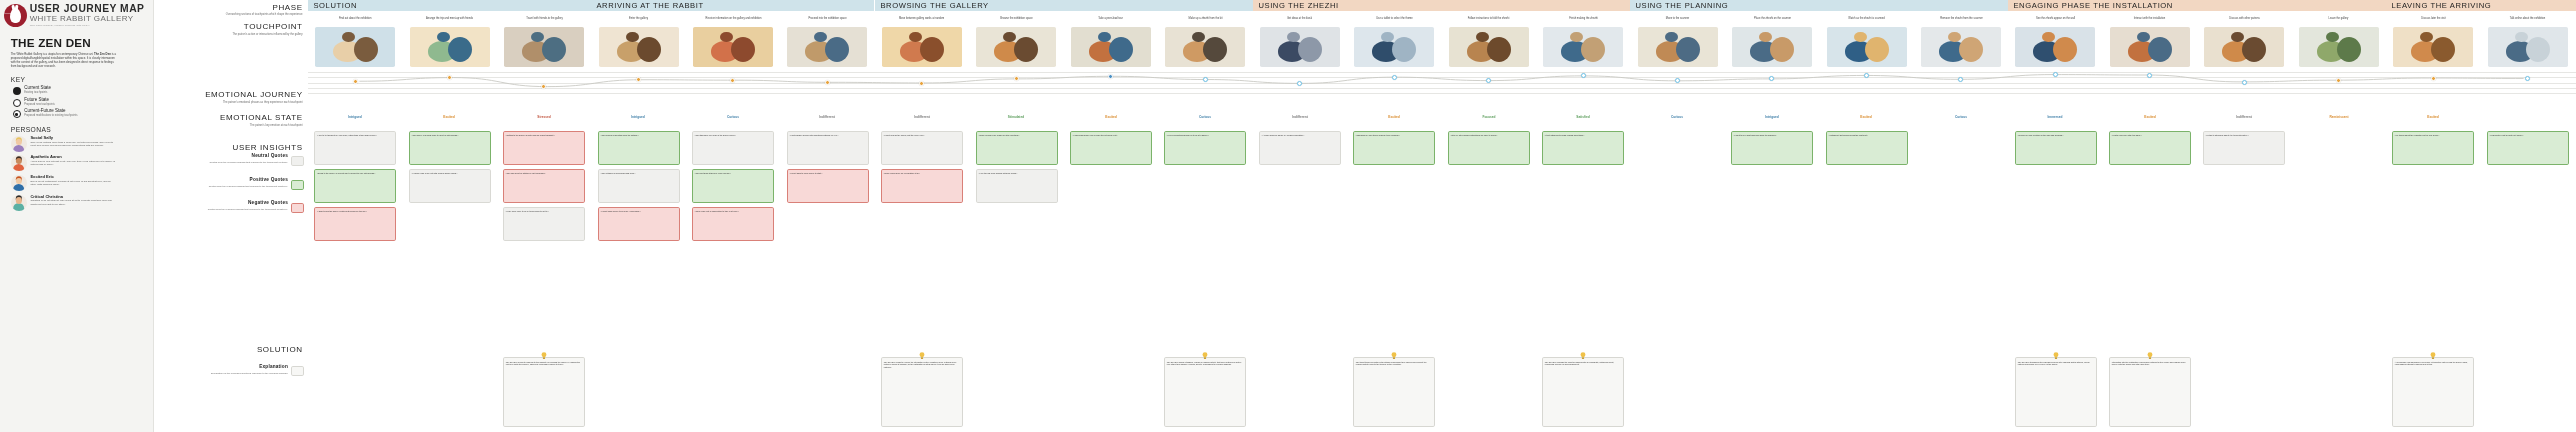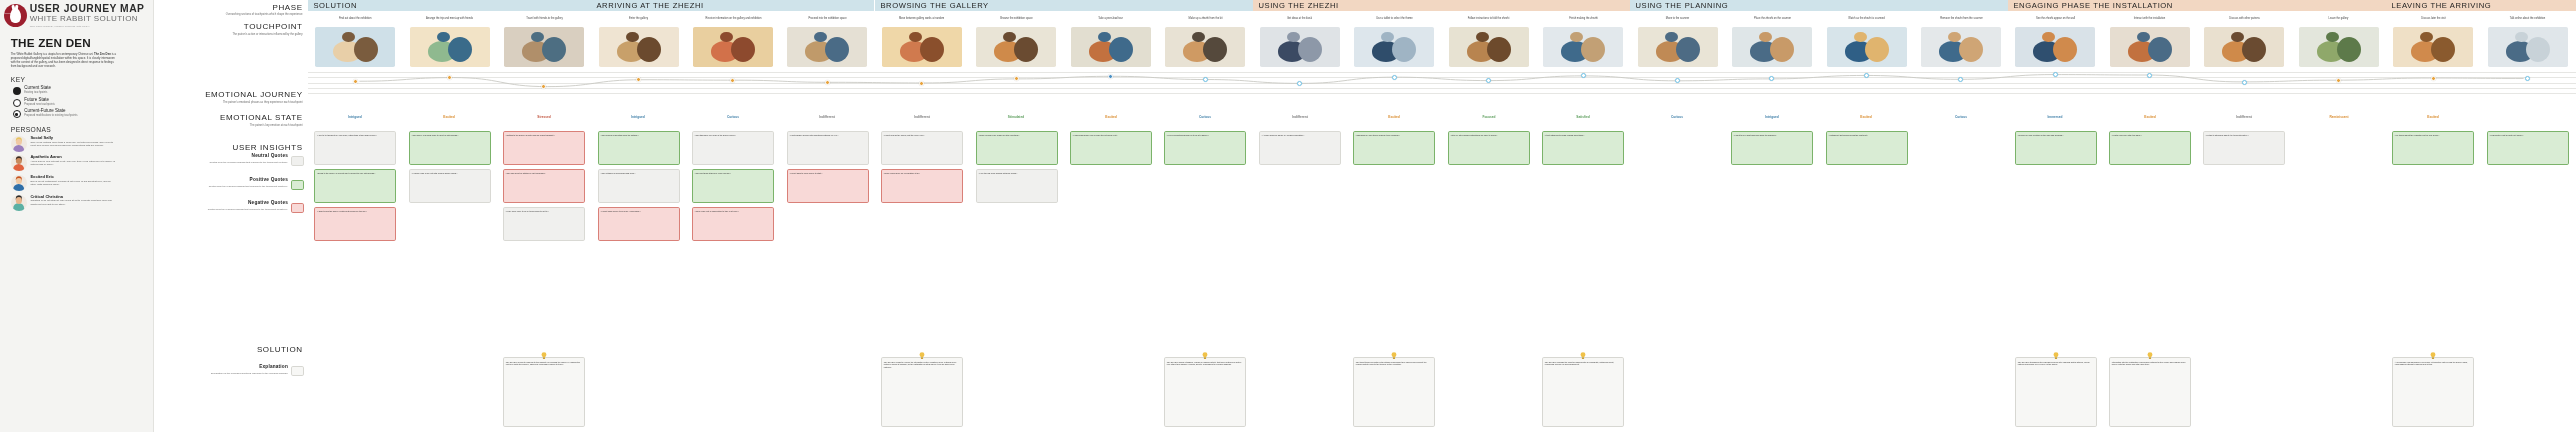--- a/index.html
+++ b/index.html
@@ -3,21 +3,21 @@
 <meta charset="utf-8">
 <style>
   * { box-sizing: border-box; margin:0; padding:0; }
   html,body { width:2576px; height:433px; overflow:hidden; background:#f4f4f2;
     font-family:"Liberation Sans", sans-serif; }
   .page { position:relative; width:2576px; height:433px; display:flex; background:#f4f4f2; }
 
   
   .left { width:154px; flex:0 0 154px; background:#f4f4f2; padding:3.6px 5.4px 0 3.6px;
           position:relative; border-right:0.9px solid #e2e2de; }
-  .brandrow { display:flex; align-items:center; gap:2.7px; }
+  .brandrow { display:flex; gap:2.7px; }
   .logo { width:23.4px; height:23.4px; border-radius:50%; background:#9c1f2e; position:relative;
           flex:0 0 23.4px; overflow:hidden; }
   .logo .rb { position:absolute; left:6.3px; top:4.5px; width:10.8px; height:15.3px; background:#fff;
               border-radius:50% 50% 45% 45%/ 60% 60% 40% 40%; }
   .logo .ear { position:absolute; left:8px; top:1.8px; width:2.7px; height:6.3px; background:#fff;
                border-radius:1.8px; transform:rotate(-14deg); }
   .logo .ear2 { position:absolute; left:11.7px; top:1.8px; width:2.7px; height:6.3px; background:#fff;
                border-radius:1.8px; transform:rotate(10deg); }
   .logo .maze { position:absolute; left:0.9px; top:0.9px; width:10px; height:10px;
                 border:0.9px solid rgba(255,255,255,.35); }
@@ -96,21 +96,21 @@
 
     <div class="brandrow">
       <div class="logo">
         <div class="maze"></div>
           <div class="ear"></div>
           <div class="ear2"></div>
           <div class="rb"></div>
       </div>
       <div>
         <div class="btitle">USER JOURNEY MAP</div>
-        <div class="bsub">WHITE RABBIT SOLUTION</div>
+        <div class="bsub">WHITE RABBIT GALLERY</div>
         <div class="bcredit">Jade Jiang (jjia5802), Margaux Thowless (mth e8924)</div>
       </div>
     </div>
 
     <div class="zentitle">THE ZEN DEN</div>
     <div class="zenbody"><span>The White Rabbit Gallery is a utopia for contemporary Chinese art. </span><b>The Zen Den</b><span> is a proposed digital/tangible/spatial installation within this space. It is closely interwoven with the context of the gallery, and has been designed in direct response to findings from background and user research.</span></div>
 
     <div class="sechead">KEY</div>
     <div>
       <div class="keyrow">
@@ -228,21 +228,21 @@
     </div>
     <div class="swatch" style="top:366px; right:3.6px; background:#f7f7f5;"></div>
   </div>
 
   <div class="main">
     <div id="phase-bar">
         <div class="phase" style="left: 0px; width: 283px; background: rgb(207, 227, 234);">
           <span>SOLUTION</span>
         </div>
         <div class="phase" style="left: 283px; width: 283px; background: rgb(207, 227, 234);">
-          <span>ARRIVING AT THE ZHEZHI</span>
+          <span>ARRIVING AT THE RABBIT</span>
         </div>
         <div class="phase" style="left: 567px; width: 378px; background: rgb(207, 227, 234);">
           <span>BROWSING THE GALLERY</span>
         </div>
         <div class="phase" style="left: 945px; width: 378px; background: rgb(242, 215, 194);">
           <span>USING THE ZHEZHI</span>
         </div>
         <div class="phase" style="left: 1322px; width: 378px; background: rgb(207, 227, 234);">
           <span>USING THE PLANNING</span>
         </div>

